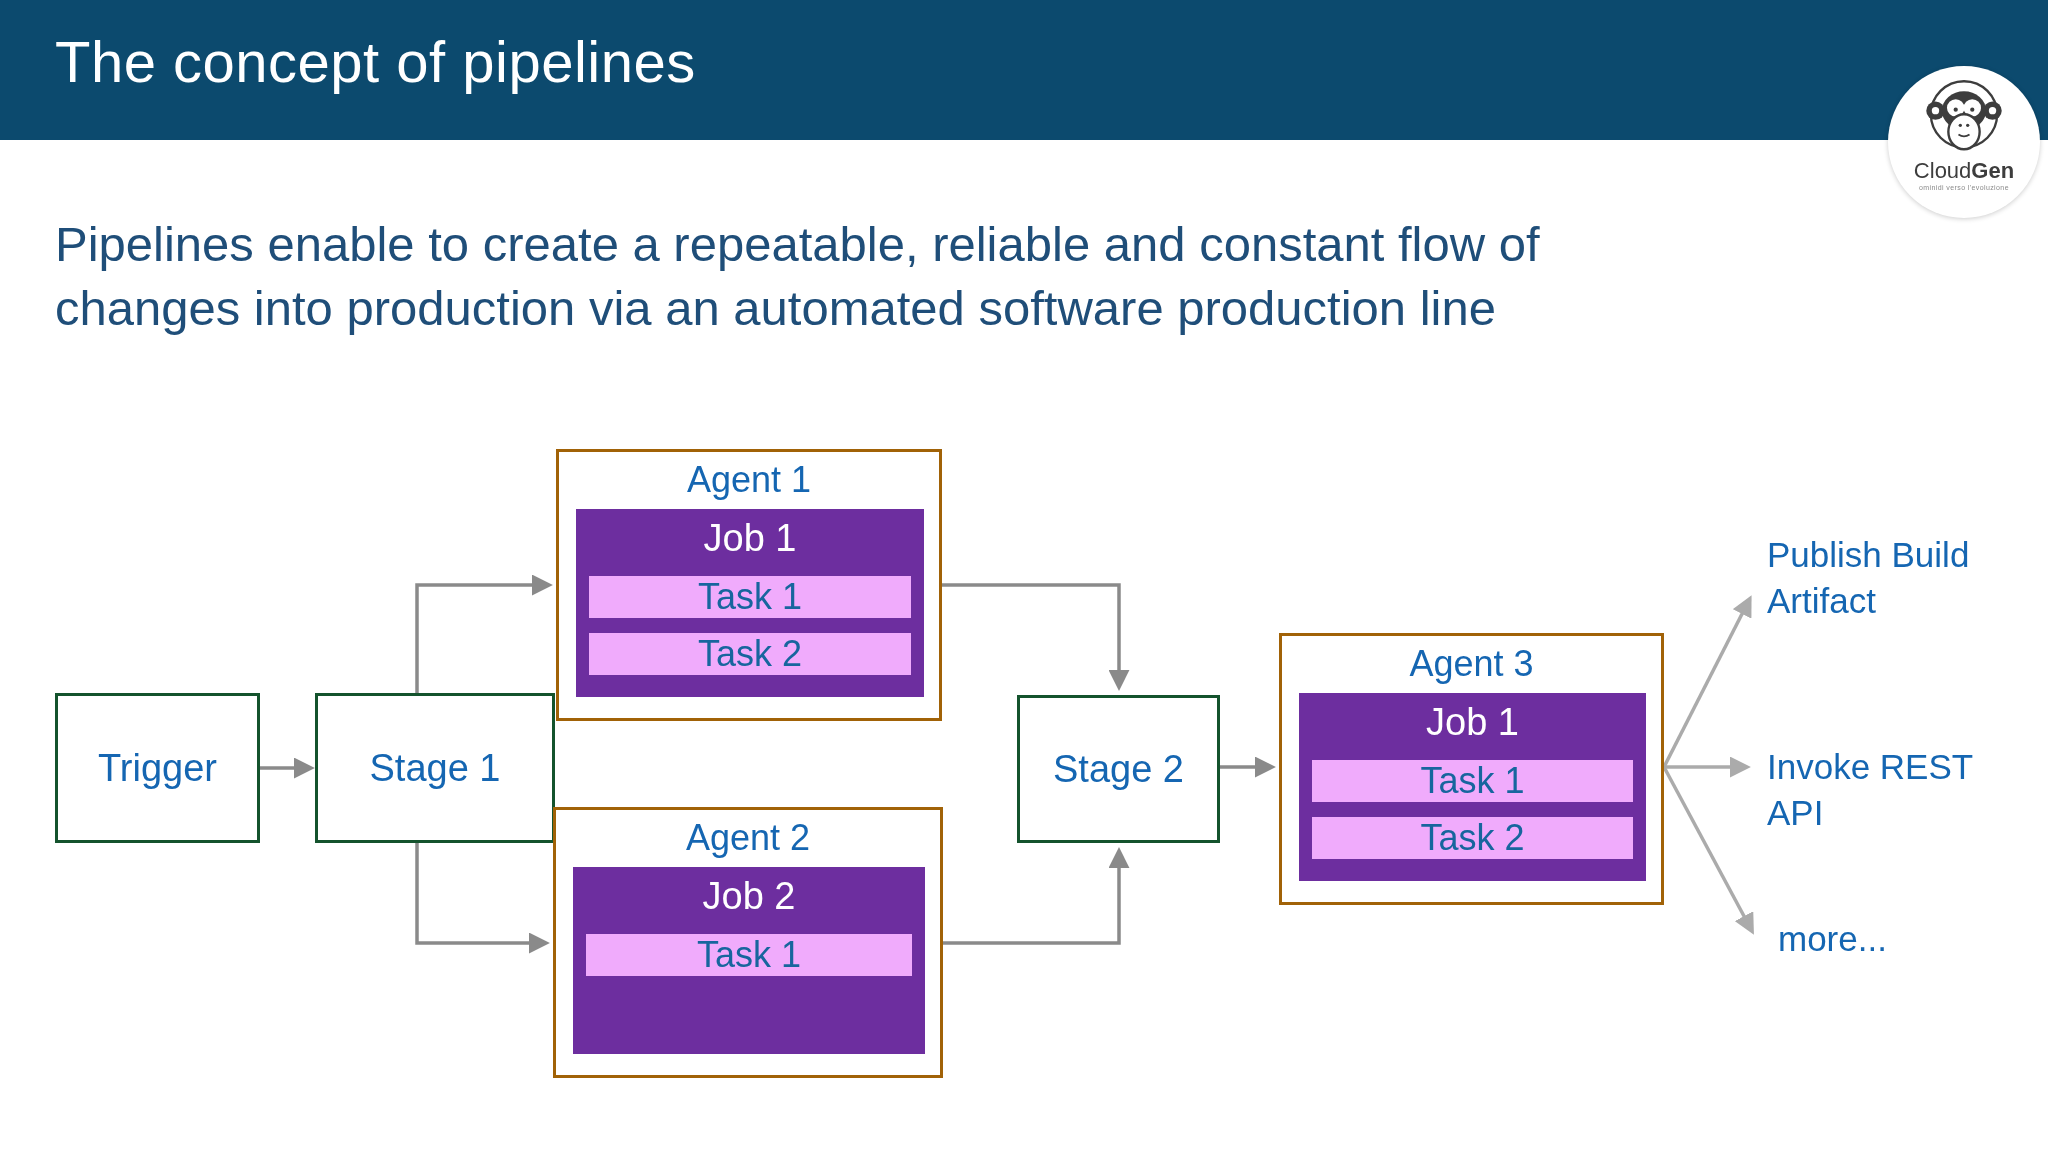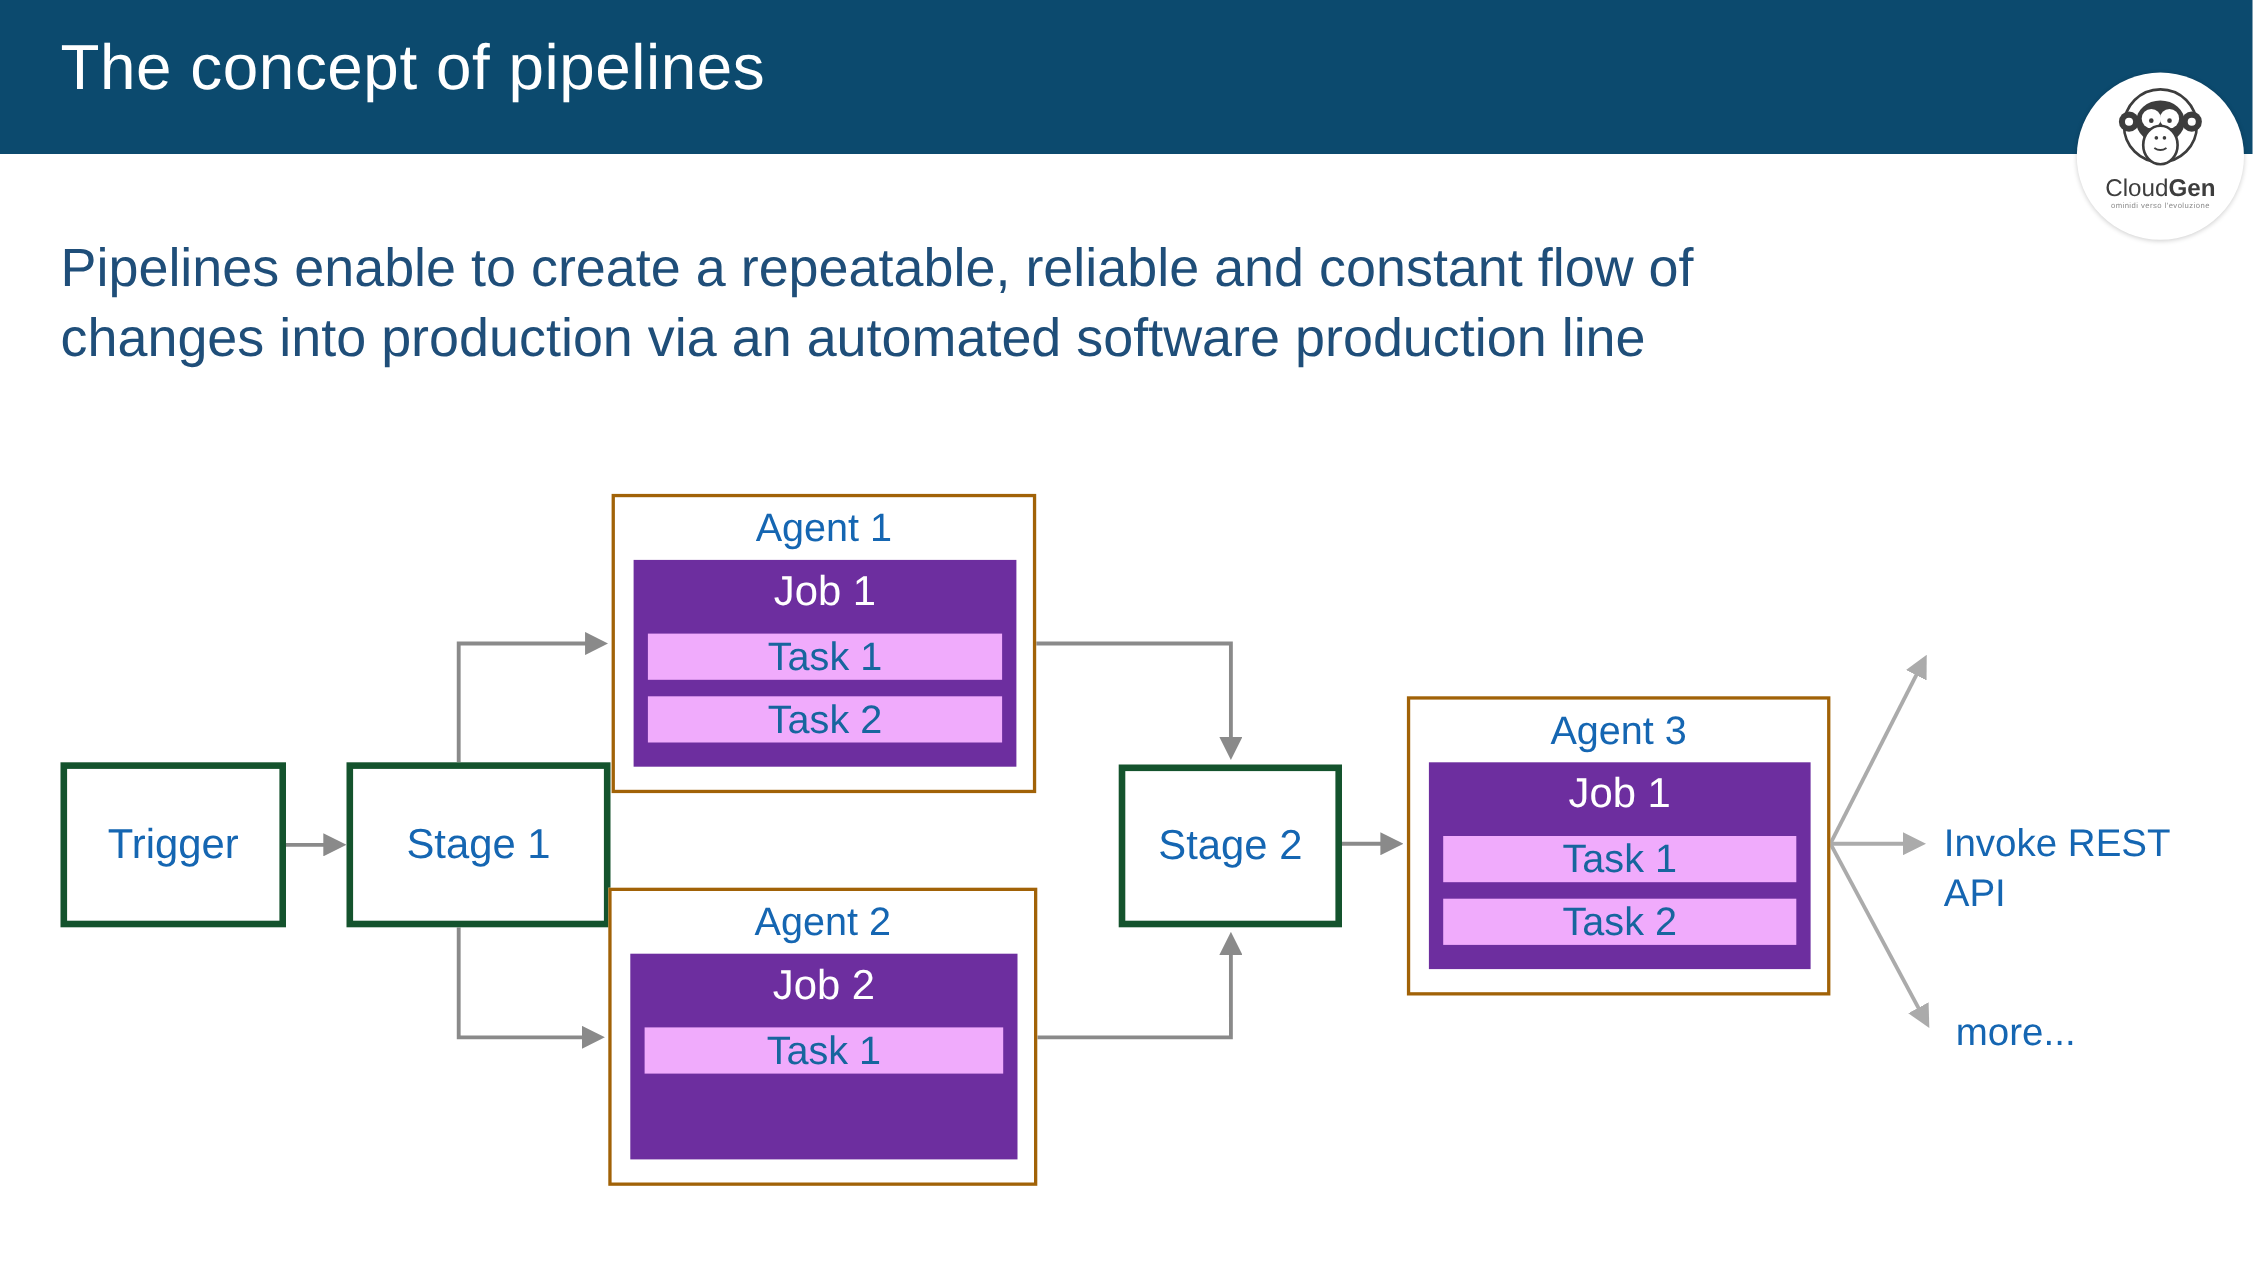--- a/index.html
+++ b/index.html
@@ -20,21 +20,21 @@
   .logo .tagline{font-size:7px;color:#8a8a8a;letter-spacing:.4px;margin-top:2px;}
 
   
   .subtitle{position:absolute;left:55px;top:212px;width:1920px;margin:0;
             font-size:49px;line-height:64px;color:#1F4E79;white-space:pre-line;}
 
   
   .wires{position:absolute;left:0;top:0;z-index:1;}
 
   
-  .node{position:absolute;box-sizing:border-box;background:#ffffff;border:6px solid #14532d;
+  .node{position:absolute;box-sizing:border-box;background:#ffffff;border:3px solid #14532d;
         display:flex;align-items:center;justify-content:center;font-size:38px;color:#1566B2;z-index:2;}
   .n-trigger{left:55px;top:693px;width:205px;height:150px;}
   .n-stage1{left:315px;top:693px;width:240px;height:150px;}
   .n-stage2{left:1017px;top:695px;width:203px;height:148px;}
 
   
   .agent{position:absolute;box-sizing:border-box;background:#ffffff;border:3px solid #a16207;z-index:2;}
   .a-1{left:556px;top:449px;width:386px;height:272px;}
   .a-2{left:553px;top:807px;width:390px;height:271px;}
   .a-3{left:1279px;top:633px;width:385px;height:272px;}
@@ -137,17 +137,19 @@
 
   <div class="agent a-3">
     <div class="agent-title">Agent 3</div>
     <div class="job">
       <div class="job-label">Job 1</div>
       <div class="task t1">Task 1</div>
       <div class="task t2">Task 2</div>
     </div>
   </div>
 
+  <div class="out out-1">Publish Build
+Artifact</div>
   <div class="out out-2">Invoke REST
 API</div>
   <div class="out out-3">more...</div>
 
 </div>
 
 </body></html>

